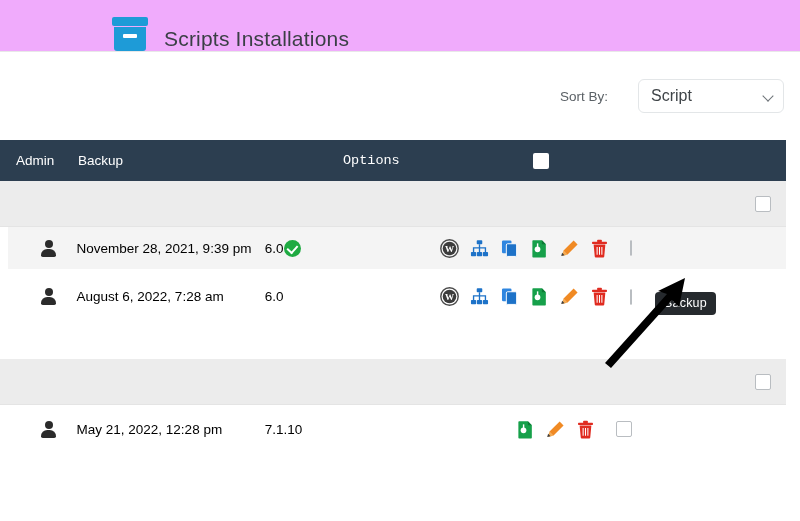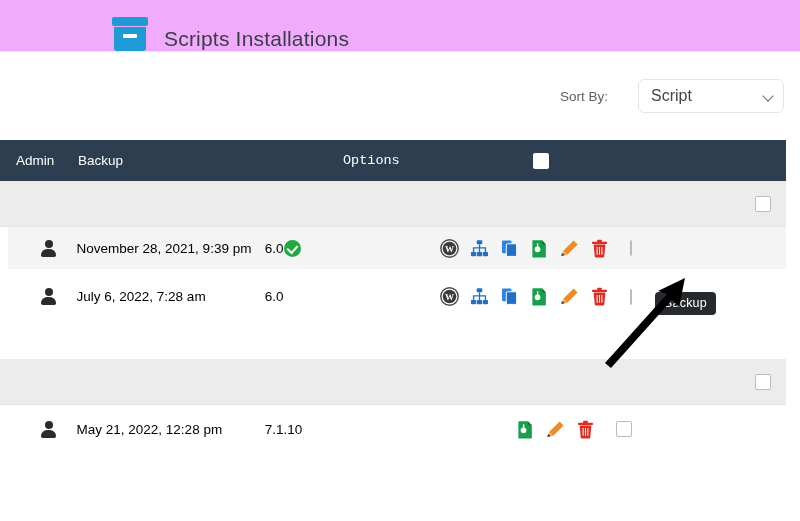--- a/index.html
+++ b/index.html
@@ -239,21 +239,21 @@
     </div>
   </div>
 
   <div class="data-row row-plain">
     <div class="col-admin">
       <div class="avatar">
         <div class="avatar-head"></div>
         <div class="avatar-body"></div>
       </div>
     </div>
-    <div class="col-time">July 6, 2022, 7:28 am</div>
+    <div class="col-time">August 6, 2022, 7:28 am</div>
     <div class="col-version">
       <div class="version-cell">
         <span>6.0</span>
       </div>
     </div>
     <div class="col-options"></div>
     <div style="width:175px">
       <div class="opts opts-right" style="margin-left:-175px;width:175px">
         <svg class="icon-btn" viewBox="0 0 24 24">
           <circle cx="12" cy="12" r="11" fill="none" stroke="#4a4a4a" stroke-width="1.8"></circle>

